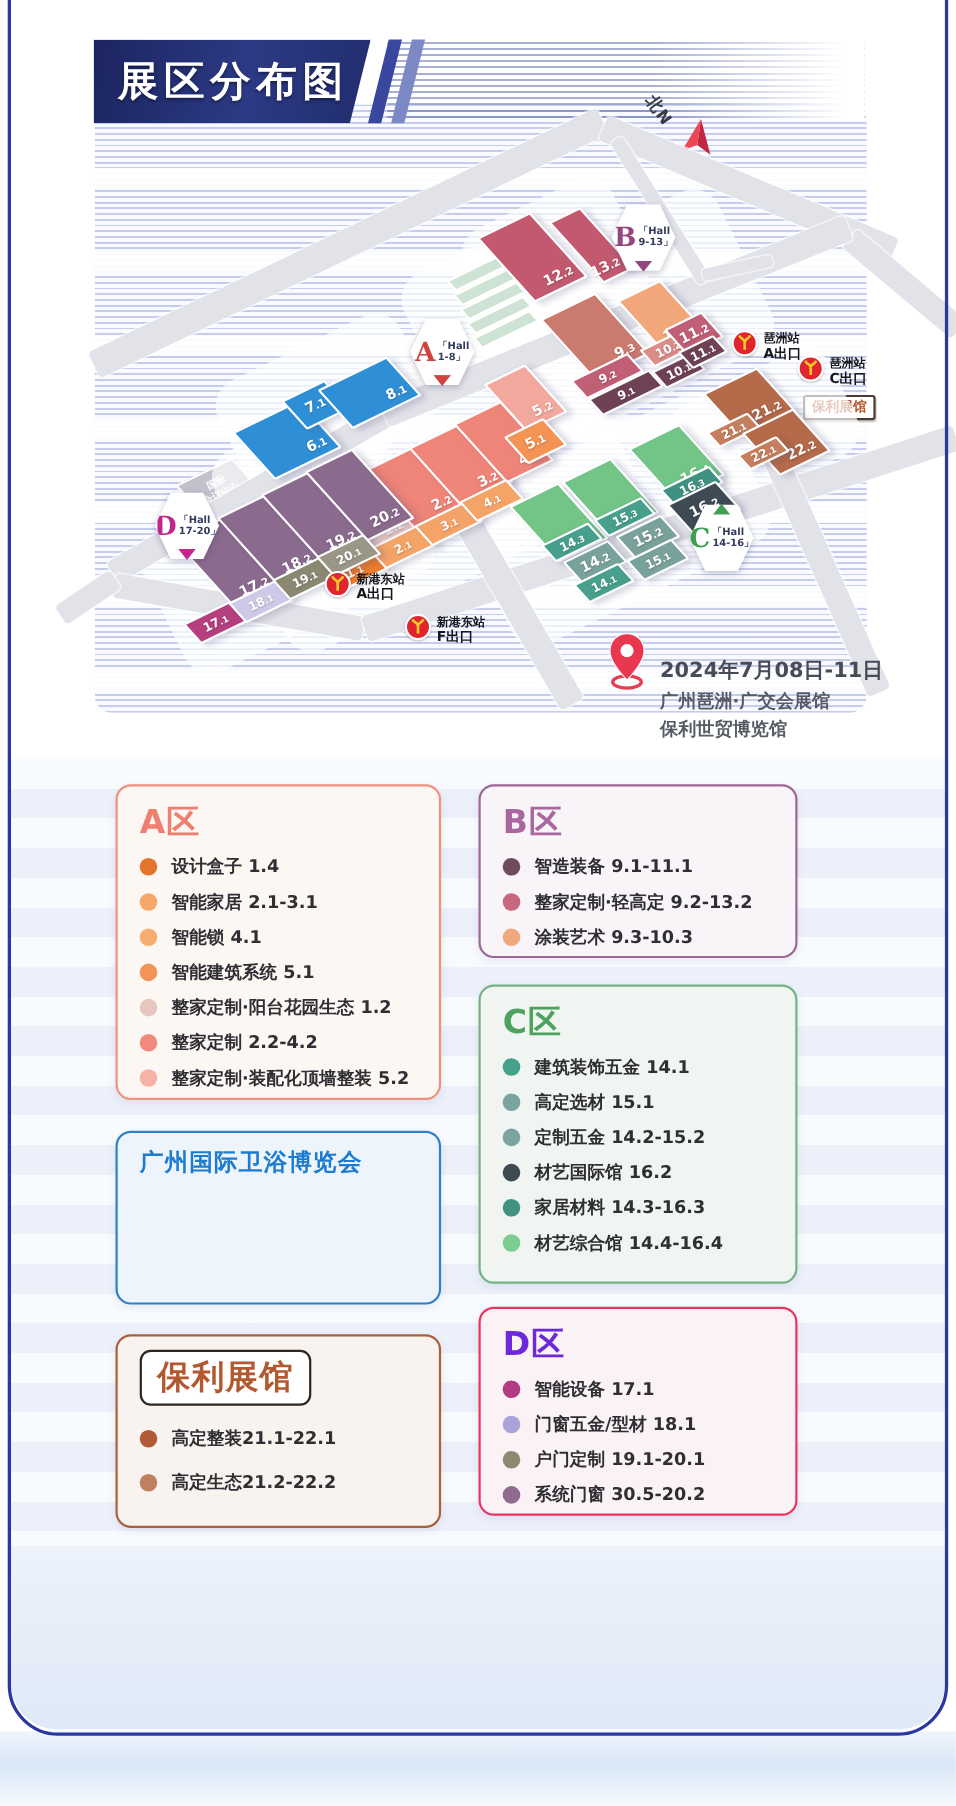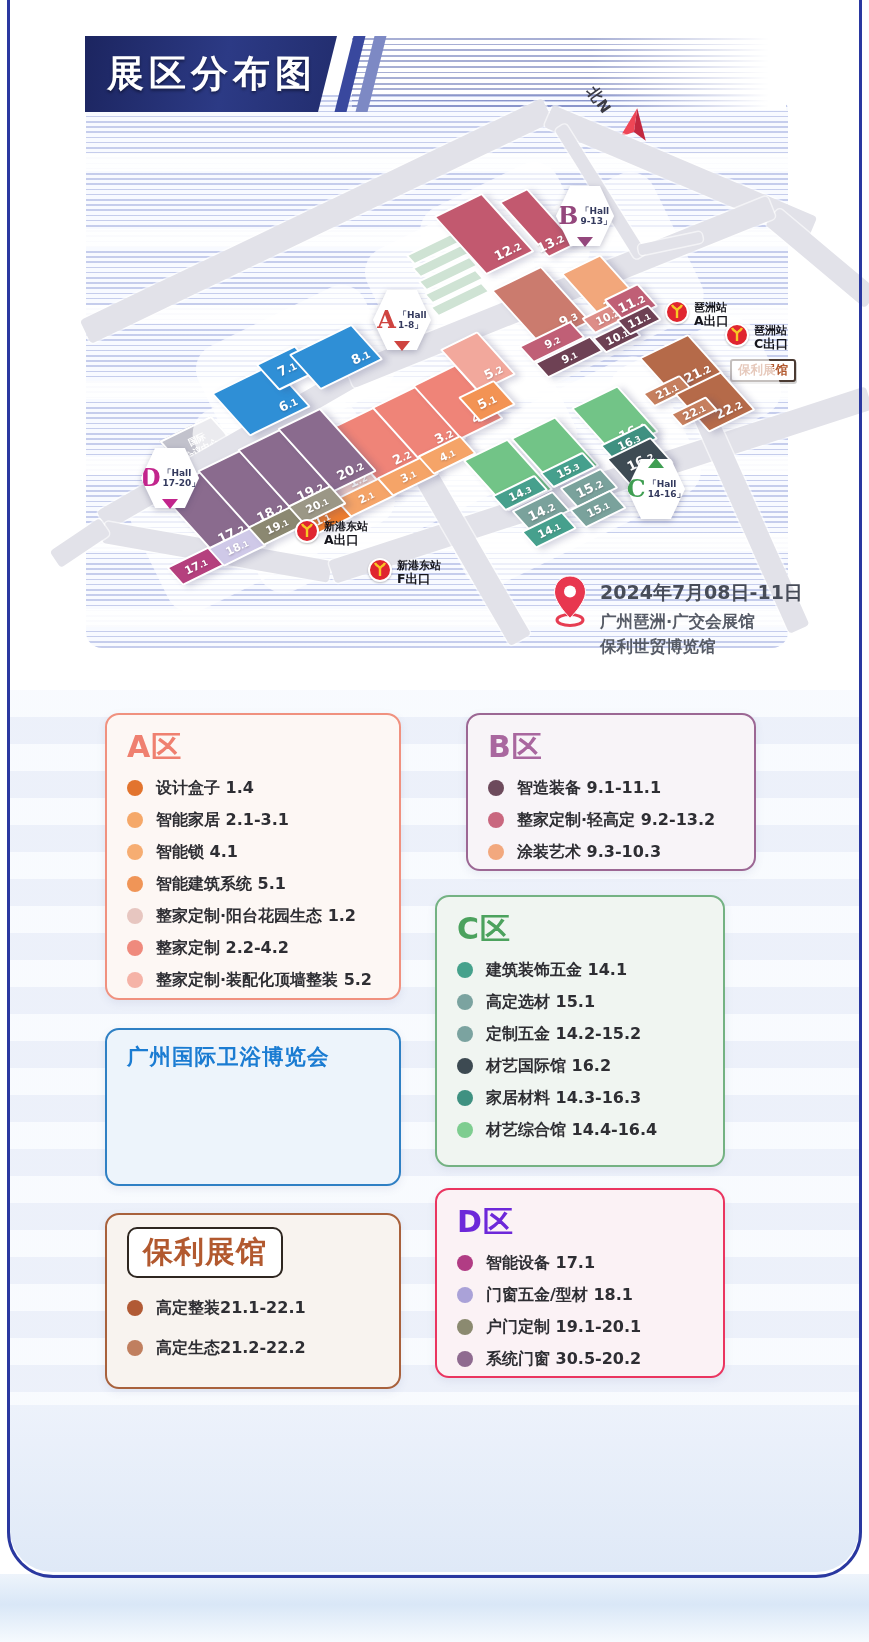--- a/index.html
+++ b/index.html
@@ -64,21 +64,21 @@
       border:2px solid #fff;transform:rotate(-26deg) skewX(16deg);display:flex;align-items:center;
       justify-content:center;box-sizing:border-box}
   .ccenter span{transform:skewX(-16deg);color:#fff;font-size:9px;font-weight:700;line-height:10.5px;text-align:center}
   .ccenter i{font-style:normal}
   .polylabel{position:absolute;left:730px;top:359px;background:#fff;border:2px solid #4a3a32;border-radius:3px;
       padding:1px 6px;font-size:12.5px;font-weight:800;color:#b2592f;box-shadow:1px 2px 0 rgba(0,0,0,.18);white-space:nowrap}
   .north{position:absolute;left:584px;top:90px}
   .nlabel{display:inline-block;transform:rotate(55deg);font-weight:700;font-size:15px;color:#3a3a44;letter-spacing:1px}
   .narrow{position:absolute;left:34px;top:16px;transform:rotate(8deg)}
   .event{position:absolute;left:550px;top:574px;display:flex;gap:10px;z-index:3}
-  .evt{padding-top:6px}
+  .evt{padding-top:22px}
   .ev-date{font-size:19px;font-weight:800;color:#474c58;margin-bottom:5px;white-space:nowrap}
   .ev-venue{font-size:16.5px;font-weight:700;color:#565b66;margin-bottom:3px;white-space:nowrap}
   
   .card{position:absolute;border:2.5px solid #999;border-radius:14px;box-sizing:border-box;z-index:3;
       padding:12px 20px 8px 20px;box-shadow:0 3px 8px rgba(90,100,150,.10)}
   .card-title{font-size:30px;font-weight:800;margin-bottom:4px;letter-spacing:1px}
   .card-title.smallt{font-size:21.5px}
   .card-title.boxed{display:inline-block;background:#fff;border:2.5px solid #2e2620;border-radius:10px;
       padding:3px 14px;margin-bottom:10px}
   .li{display:flex;align-items:center;gap:13px;height:32px}
@@ -402,21 +402,21 @@
       <div class="li wide">
         <span class="dot" style="background: rgb(177, 90, 53);"></span>
         <span class="lt">高定整装21.1-22.1</span>
       </div>
       <div class="li wide">
         <span class="dot" style="background: rgb(192, 127, 95);"></span>
         <span class="lt">高定生态21.2-22.2</span>
       </div>
     </div>
 </div>
-<div class="card" style="left: 435px; top: 713px; width: 290px; height: 158px; border-color: rgb(156, 103, 148); background: rgb(248, 244, 248); margin-left: 31px;">
+<div class="card" style="left: 435px; top: 713px; width: 290px; height: 158px; border-color: rgb(156, 103, 148); background: rgb(248, 244, 248);">
   <div class="card-title" style="color: rgb(169, 103, 159);">B区</div>
   <div class="items">
       <div class="li">
         <span class="dot" style="background: rgb(109, 74, 92);"></span>
         <span class="lt">智造装备 9.1-11.1</span>
       </div>
       <div class="li">
         <span class="dot" style="background: rgb(201, 103, 127);"></span>
         <span class="lt">整家定制·轻高定 9.2-13.2</span>
       </div>

